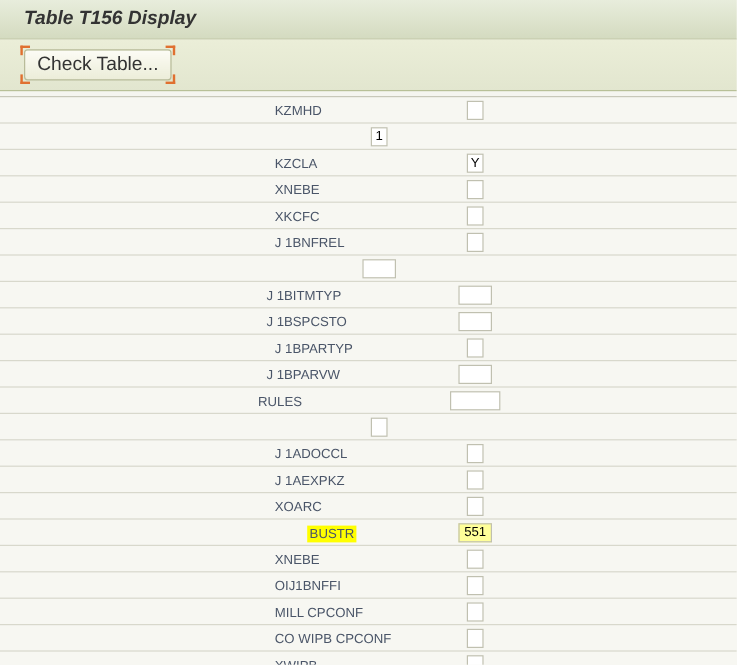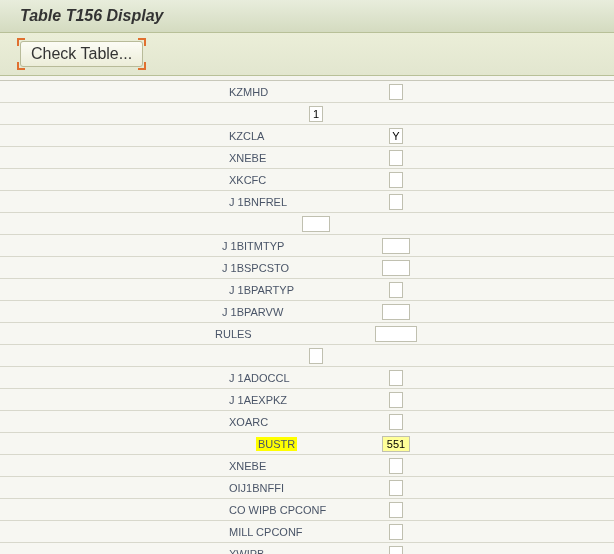--- a/index.html
+++ b/index.html
@@ -158,24 +158,24 @@
     </div>
     <div class="field-row">
       <div class="col1"><span class="field-label">XNEBE</span></div>
       <input type="text" class="field-input wf" readonly="readonly" style="">
     </div>
     <div class="field-row">
       <div class="col1"><span class="field-label">OIJ1BNFFI</span></div>
       <input type="text" class="field-input wf" readonly="readonly" style="">
     </div>
     <div class="field-row">
-      <div class="col1"><span class="field-label">CO WIPB CPCONF</span></div>
+      <div class="col1"><span class="field-label">MILL CPCONF</span></div>
       <input type="text" class="field-input wf" readonly="readonly" style="">
     </div>
     <div class="field-row">
-      <div class="col1"><span class="field-label">MILL CPCONF</span></div>
+      <div class="col1"><span class="field-label">CO WIPB CPCONF</span></div>
       <input type="text" class="field-input wf" readonly="readonly" style="">
     </div>
     <div class="field-row">
       <div class="col1"><span class="field-label">XWIPB</span></div>
       <input type="text" class="field-input wf" readonly="readonly" style="">
     </div>
   </div>
 
 </body></html>

